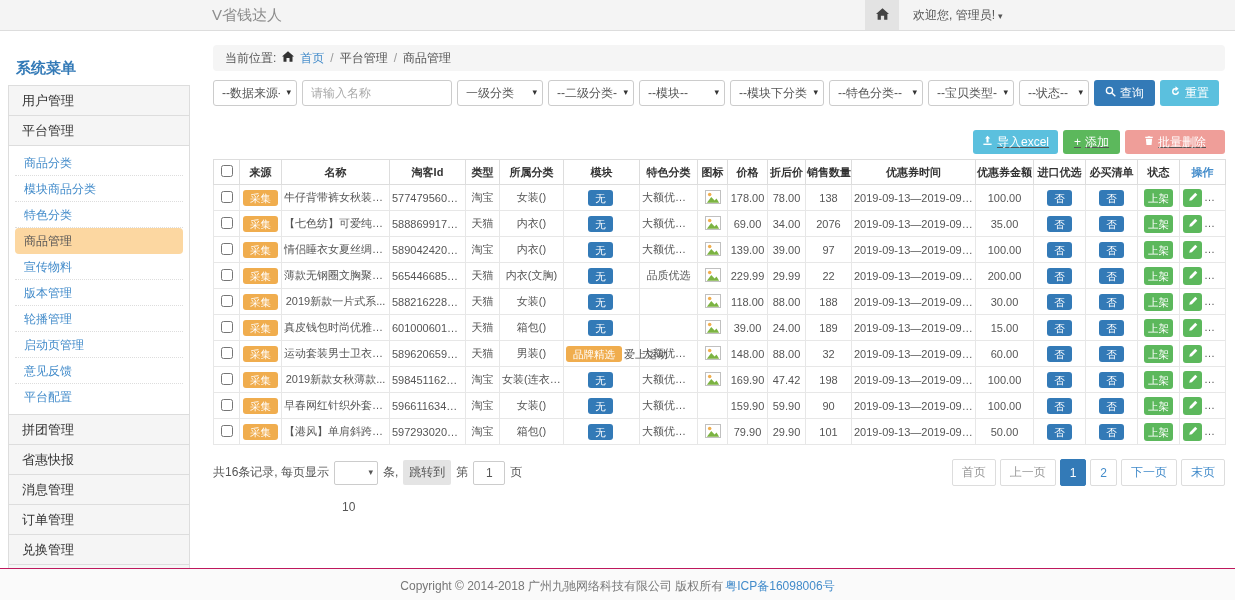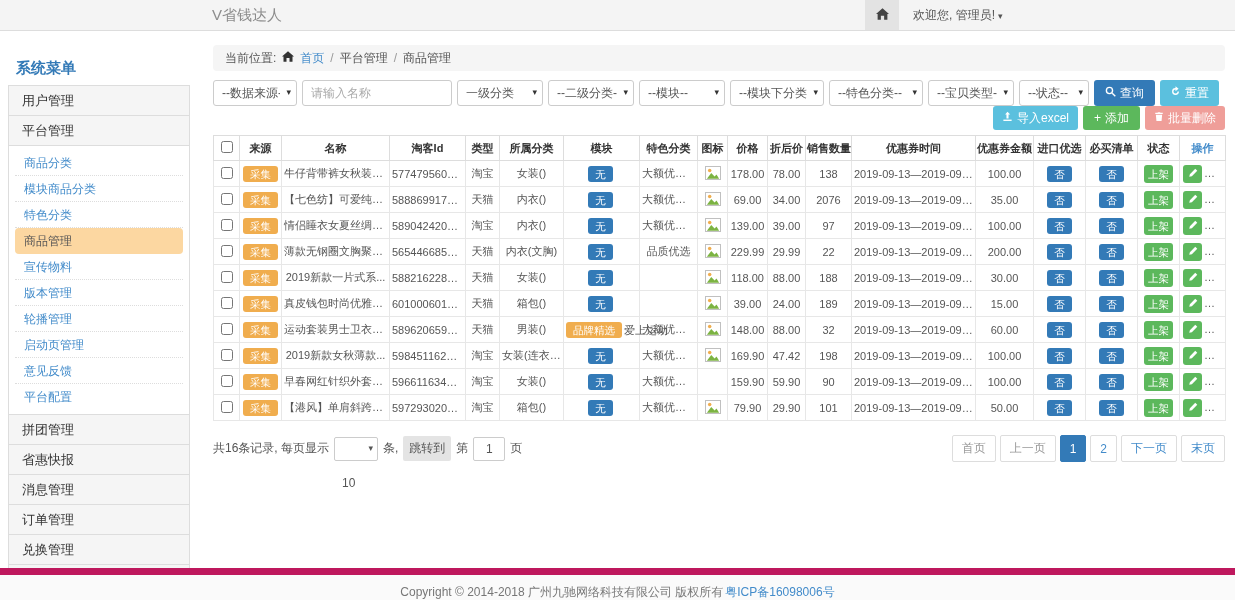--- a/index.html
+++ b/index.html
@@ -34,24 +34,24 @@
   .filters { margin-top:9px; display:flex; gap:5px; height:26px; }
   .sel-wrap { position:relative; border:1px solid #ccc; border-radius:3px; background:#fff; height:26px; }
   .sel-wrap select { appearance:none; -webkit-appearance:none; border:none; background:transparent; width:100%; height:24px; font-size:12px; color:#555; padding:0 16px 0 8px; font-family:"Liberation Sans",sans-serif; cursor:pointer; }
   .sel-wrap .sel-caret { position:absolute; right:5px; top:6px; font-size:9px; color:#333; pointer-events:none; }
   .name-input { height:26px; border:1px solid #ccc; border-radius:3px; padding:0 8px; font-size:12px; color:#555; width:150px; font-family:"Liberation Sans",sans-serif; }
   .name-input::placeholder { color:#aaa; }
   .btn { display:inline-flex; align-items:center; justify-content:center; gap:4px; border:none; border-radius:3px; color:#fff; font-size:12px; cursor:pointer; font-family:"Liberation Sans",sans-serif; }
   .btn-query { background:#337ab7; height:26px; padding:0 11px; }
   .btn-reset { background:#5bc0de; height:26px; padding:0 10px; }
 
-  .toolbar { display:flex; justify-content:flex-end; gap:5px; }
+  .toolbar { margin-top:24px; display:flex; justify-content:flex-end; gap:5px;text-decoration:underline; }
   .btn-import { background:#5bc0de; height:24px; padding:0 9px; font-size:12px; }
   .btn-add { background:#5cb85c; height:24px; padding:0 11px; font-size:12px; }
-  .btn-batch-del { background:#ef9e99; height:24px; padding:0 9px; font-size:12px; }
+  .btn-batch-del { background:#ef9e99; height:24px; padding:0 19px; font-size:12px; }
 
   
   table { margin-top:5px; width:1012px; border-collapse:collapse; table-layout:fixed; font-size:11px; color:#555; }
   th { border:1px solid #ddd; height:25px; font-weight:bold; color:#333; background:#fff; font-size:11px; padding:0 1px; overflow:hidden; white-space:nowrap; }
   th.op-col { color:#428bca; }
   td { border:1px solid #e7e7e7; height:26px; text-align:center; padding:0 2px; overflow:hidden; white-space:nowrap; text-overflow:ellipsis; }
   td.module-cell { overflow:visible; }
   .badge { display:inline-block; color:#fff; font-size:10.5px; padding:2px 7px; border-radius:3px; line-height:12px; }
   .b-orange { background:#f0ad4e; }
   .b-blue { background:#337ab7; }
@@ -70,21 +70,21 @@
   .perpage-wrap select { appearance:none; border:none; background:transparent; width:100%; height:22px; font-size:12px; padding:0 12px 0 7px; color:#555; cursor:pointer; font-family:"Liberation Sans",sans-serif;margin-top:34px; }
   .perpage-wrap .sel-caret { position:absolute; right:4px; top:5px; font-size:9px; pointer-events:none; }
   .jump-label { background:#e4e4e4; padding:4px 6px; border-radius:2px; cursor:pointer; }
   .page-input { width:32px; height:24px; border:1px solid #ccc; border-radius:2px; text-align:center; font-size:12px; color:#555; font-family:"Liberation Sans",sans-serif; }
   .pager-right { display:flex; gap:4px; }
   .page-btn { border:1px solid #ddd; background:#fff; padding:4px 9px; font-size:12px; color:#428bca; border-radius:2px; cursor:pointer; font-family:"Liberation Sans",sans-serif; }
   .page-btn.muted { color:#999; }
   .page-btn.active { background:#337ab7; border-color:#337ab7; color:#fff; }
 
   
-  .footer { position:absolute; left:0; top:568px; width:1235px; height:32px; background:#fafafa; border-top:7px solid #be185d; display:flex; justify-content:center; padding-top:9px; font-size:12px; color:#777; z-index:5; }
+  .footer { position:absolute; left:0; top:568px; width:1235px; height:32px; background:#fafafa; border-top:1px solid #be185d; display:flex; justify-content:center; padding-top:9px; font-size:12px; color:#777; z-index:5; }
   .footer .icp { color:#428bca; cursor:pointer; margin-left:2px; }
 </style>
 </head>
 <body>
 
 <div id="app">
 
   <div class="topbar">
     <div class="brand">V省钱达人</div>
     <div class="topbar-right">

